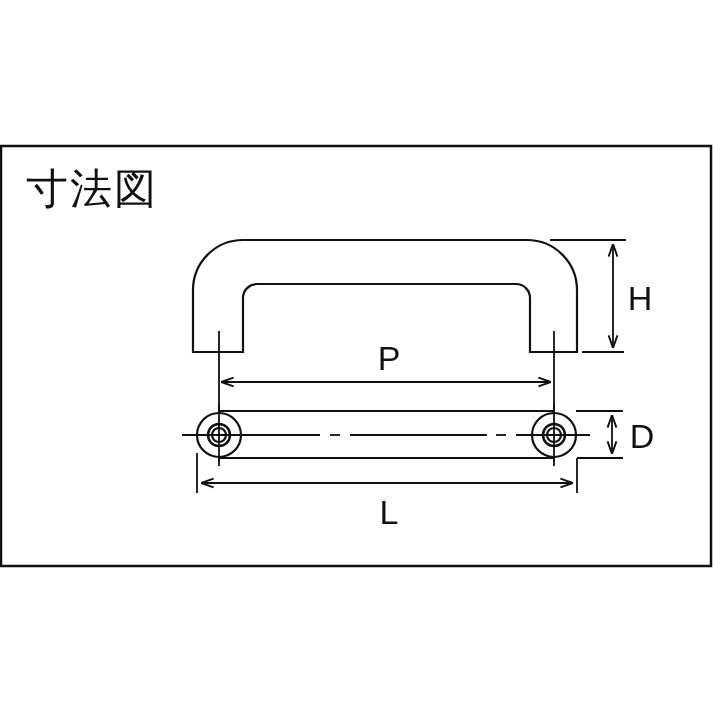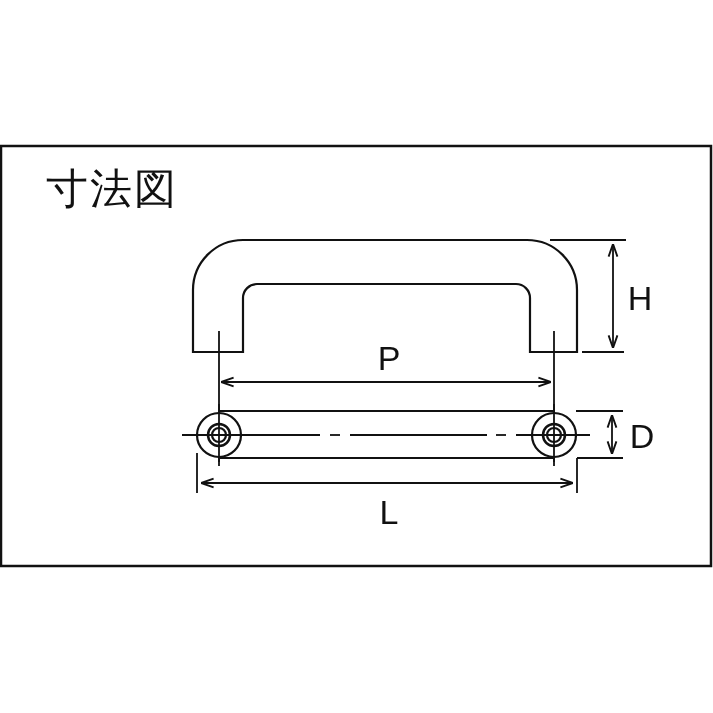--- a/index.html
+++ b/index.html
@@ -1,18 +1,18 @@
 <!DOCTYPE html>
 <html><head>
 <meta charset="utf-8">
 <style>
   html, body { margin: 0; padding: 0; background: #ffffff; }
   body { width: 713px; height: 713px; position: relative; overflow: hidden; font-family: "DejaVu Sans", sans-serif; }
   #diagram { position: absolute; left: 0; top: 0; width: 713px; height: 713px; }
-  .title { position: absolute; left: 46px; top: 168px; font-size: 42px; font-family: "DejaVu Sans", sans-serif; color: #111; letter-spacing: 2px; line-height: 1; }
+  .title { position: absolute; left: 26px; top: 168px; font-size: 42px; font-family: "DejaVu Sans", sans-serif; color: #111; letter-spacing: 2px; line-height: 1; }
   .dim-label { position: absolute; font-family: "Liberation Sans", sans-serif; font-size: 34px; color: #111; line-height: 1; transform: translate(-50%, -50%); }
 </style>
 </head>
 <body>
 
 <div id="diagram">
   <svg width="713" height="713" viewBox="0 0 713 713" xmlns="http://www.w3.org/2000/svg">
     <defs>
       <marker id="arr" viewBox="0 0 10 10" refX="10" refY="5" markerWidth="7" markerHeight="7" orient="auto-start-reverse">
         <path d="M0,1.5 L10,5 L0,8.5" fill="none" stroke="#111" stroke-width="1.5"></path>

